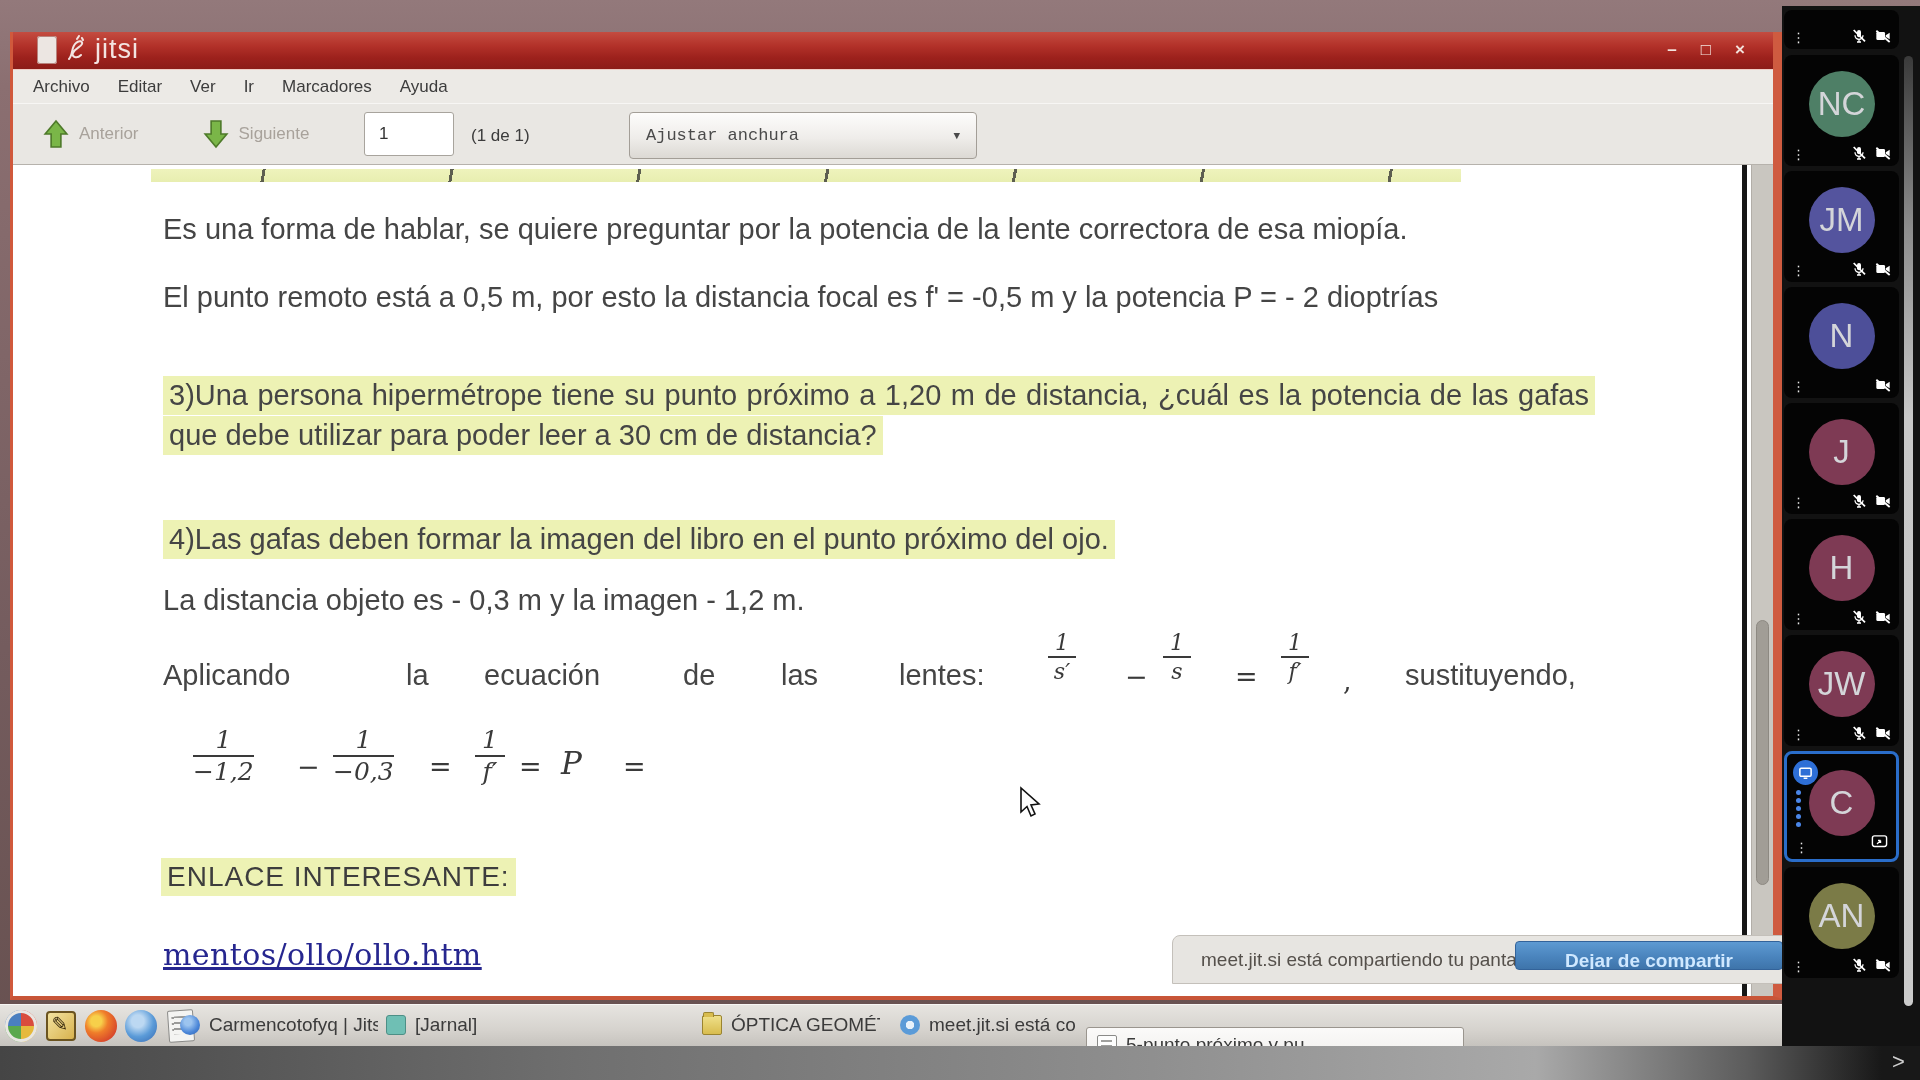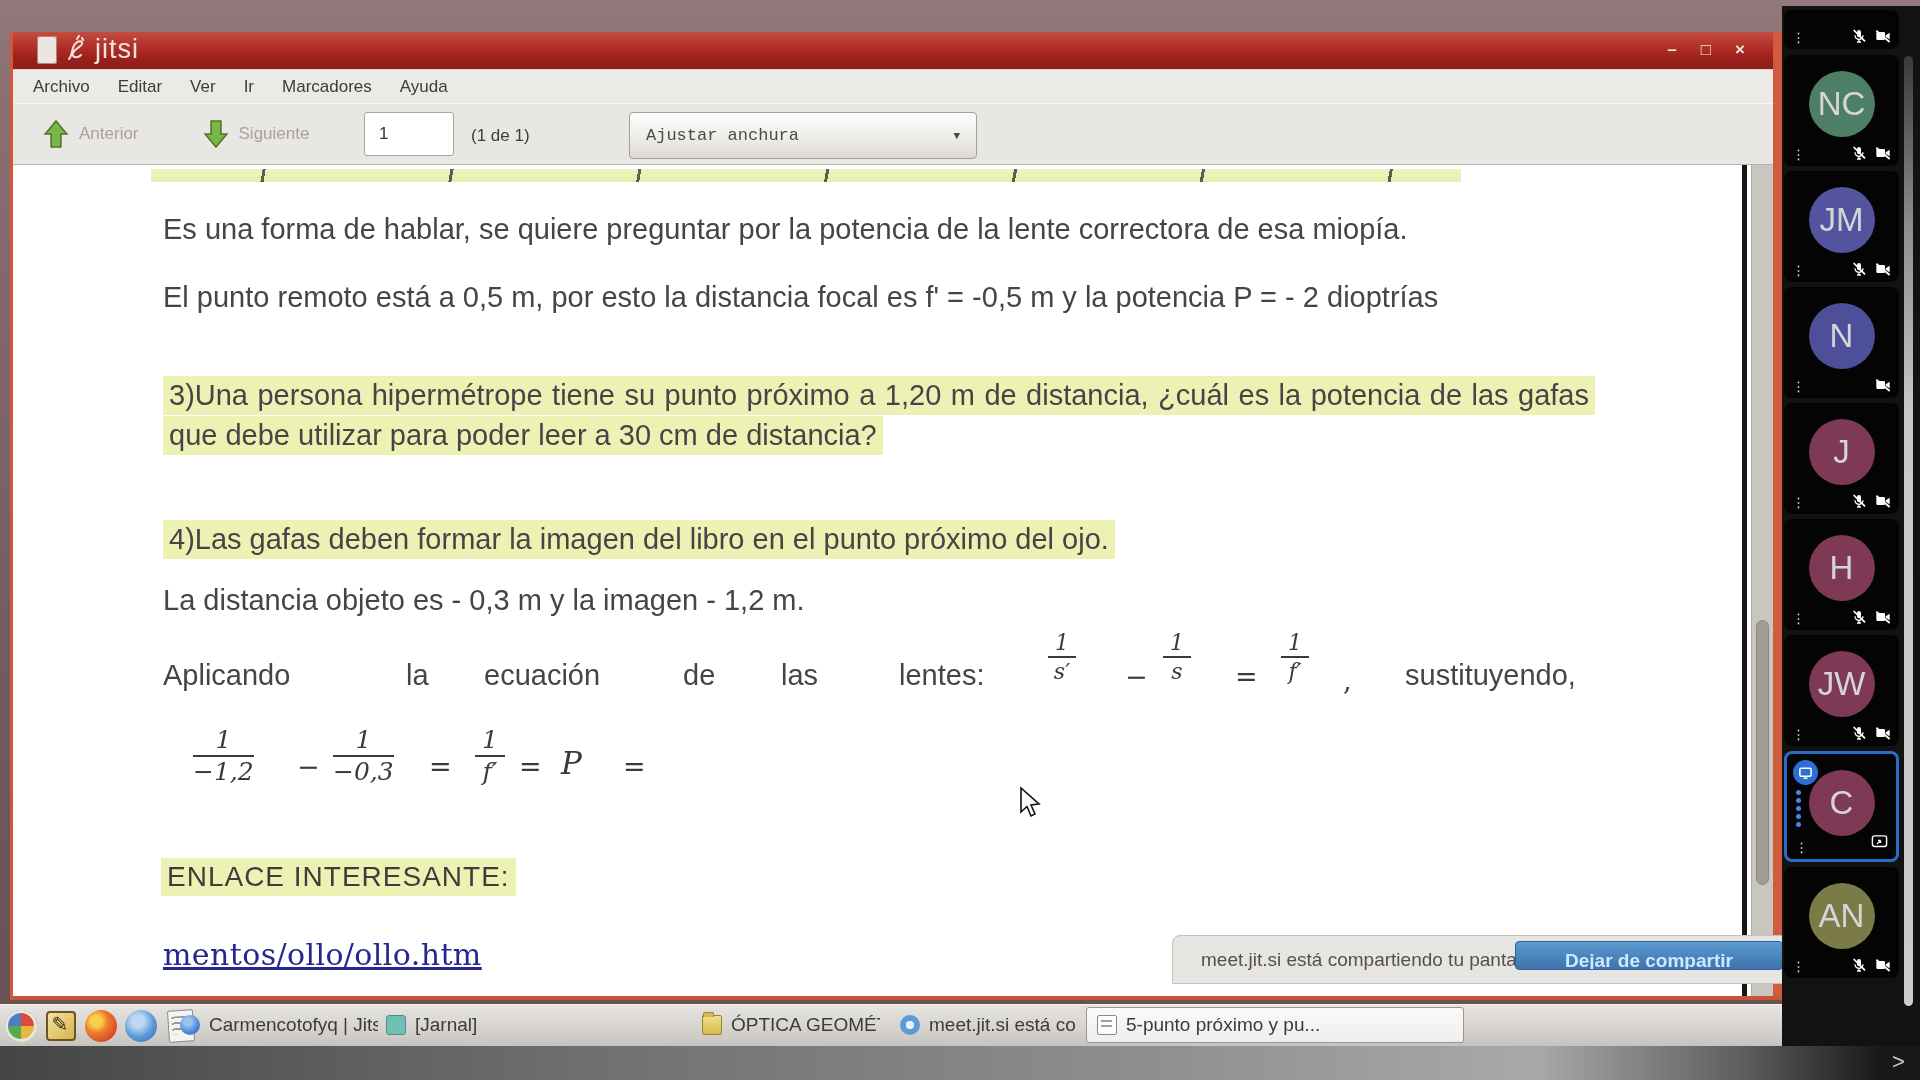--- a/index.html
+++ b/index.html
@@ -127,21 +127,21 @@
   .ln-jarnal{ width:26px; height:32px; background:#f4f4f2; border:1px solid #8a8a88; border-radius:2px; position:relative; transform:rotate(-4deg); }
   .ln-jarnal:after{ content:""; position:absolute; left:3px; top:5px; width:17px; height:18px;
     background:repeating-linear-gradient(180deg,#9a9a98 0 2px, transparent 2px 6px); }
   .tb-btn{ position:absolute; top:2px; height:36px; display:flex; align-items:center; gap:9px; padding:0 10px; border-radius:3px; }
   .tb-btn .lbl{ font-size:19px; color:#3b3b3b; white-space:nowrap; overflow:hidden; }
   .tb-btn.idx-0{ left:170px; width:218px; }
   .tb-btn.idx-1{ left:376px; width:112px;text-align:right; }
   .tb-btn.idx-2{ left:692px; width:198px; }
   .tb-btn.idx-3{ left:890px; width:196px; }
   .tb-btn.idx-4{ left:1086px; width:378px; }
-  .tb-btn.active{ background:linear-gradient(180deg,#fbfaf9,#efeeec); border:1px solid #9a958e; }
+  .tb-btn.active{ background:linear-gradient(180deg,#fbfaf9,#efeeec); border:1px solid #9a958e;margin-top:20px; }
   .tb-ic{ width:20px; height:20px; flex:none; }
   .ic-jitsi{ border-radius:50%; background:radial-gradient(circle at 40% 35%, #9cc4ef 0 20%, #4a86d8 60%, #2d5ea8 100%); }
   .ic-jarnal{ background:#6fbfb4; border:1px solid #4d8f86; border-radius:3px; }
   .ic-folder{ background:linear-gradient(180deg,#efe08a,#d8bc4e); border:1px solid #9a8430; border-radius:2px; position:relative; }
   .ic-folder:before{ content:""; position:absolute; left:0; top:-4px; width:9px; height:4px; background:#d8bc4e; border:1px solid #9a8430; border-bottom:none; border-radius:2px 2px 0 0; }
   .ic-chromium{ border-radius:50%; background:radial-gradient(circle at 50% 50%, #e8f2fb 0 28%, #5b9bd8 32% 70%, #3060a8 100%); }
   .ic-pdf{ background:#fdfdfd; border:1px solid #8a8a88; border-radius:2px; position:relative; }
   .ic-pdf:after{ content:""; position:absolute; left:3px; top:4px; width:11px; height:10px;
     background:repeating-linear-gradient(180deg,#a0a09e 0 2px, transparent 2px 5px); }
   .tray{ position:absolute; left:1468px; top:2px; display:flex; align-items:center; gap:12px; height:38px; }

